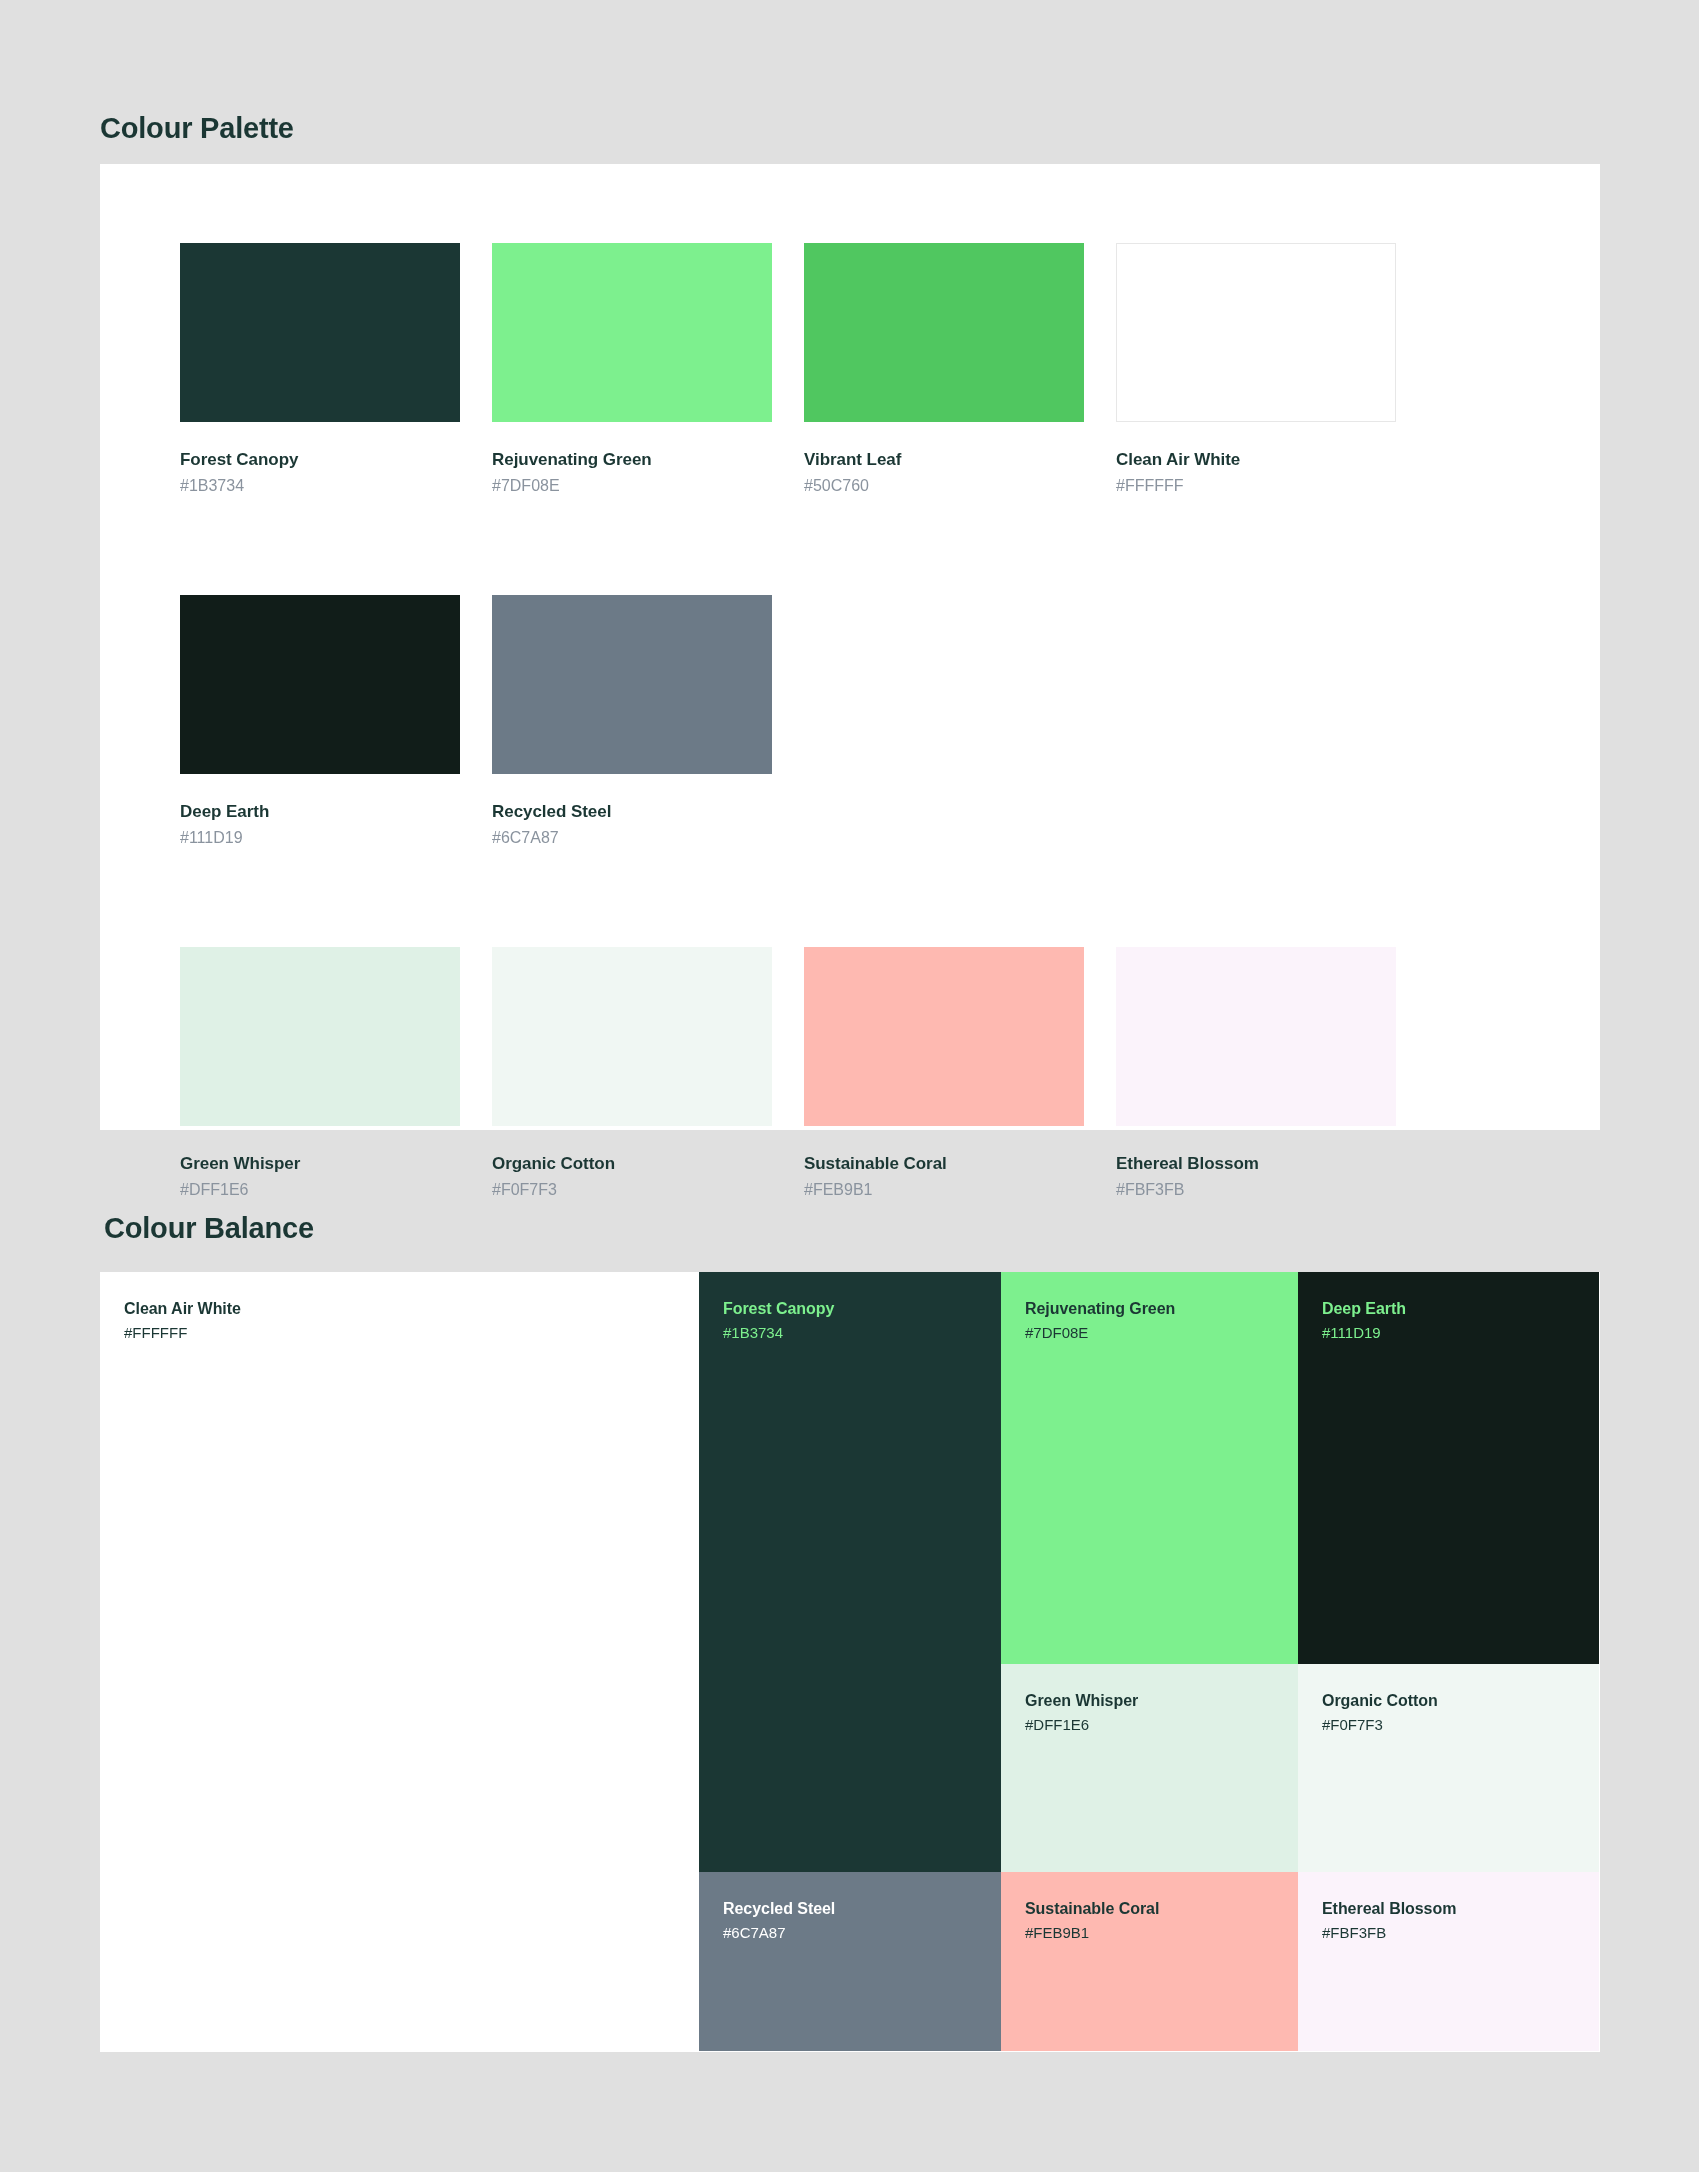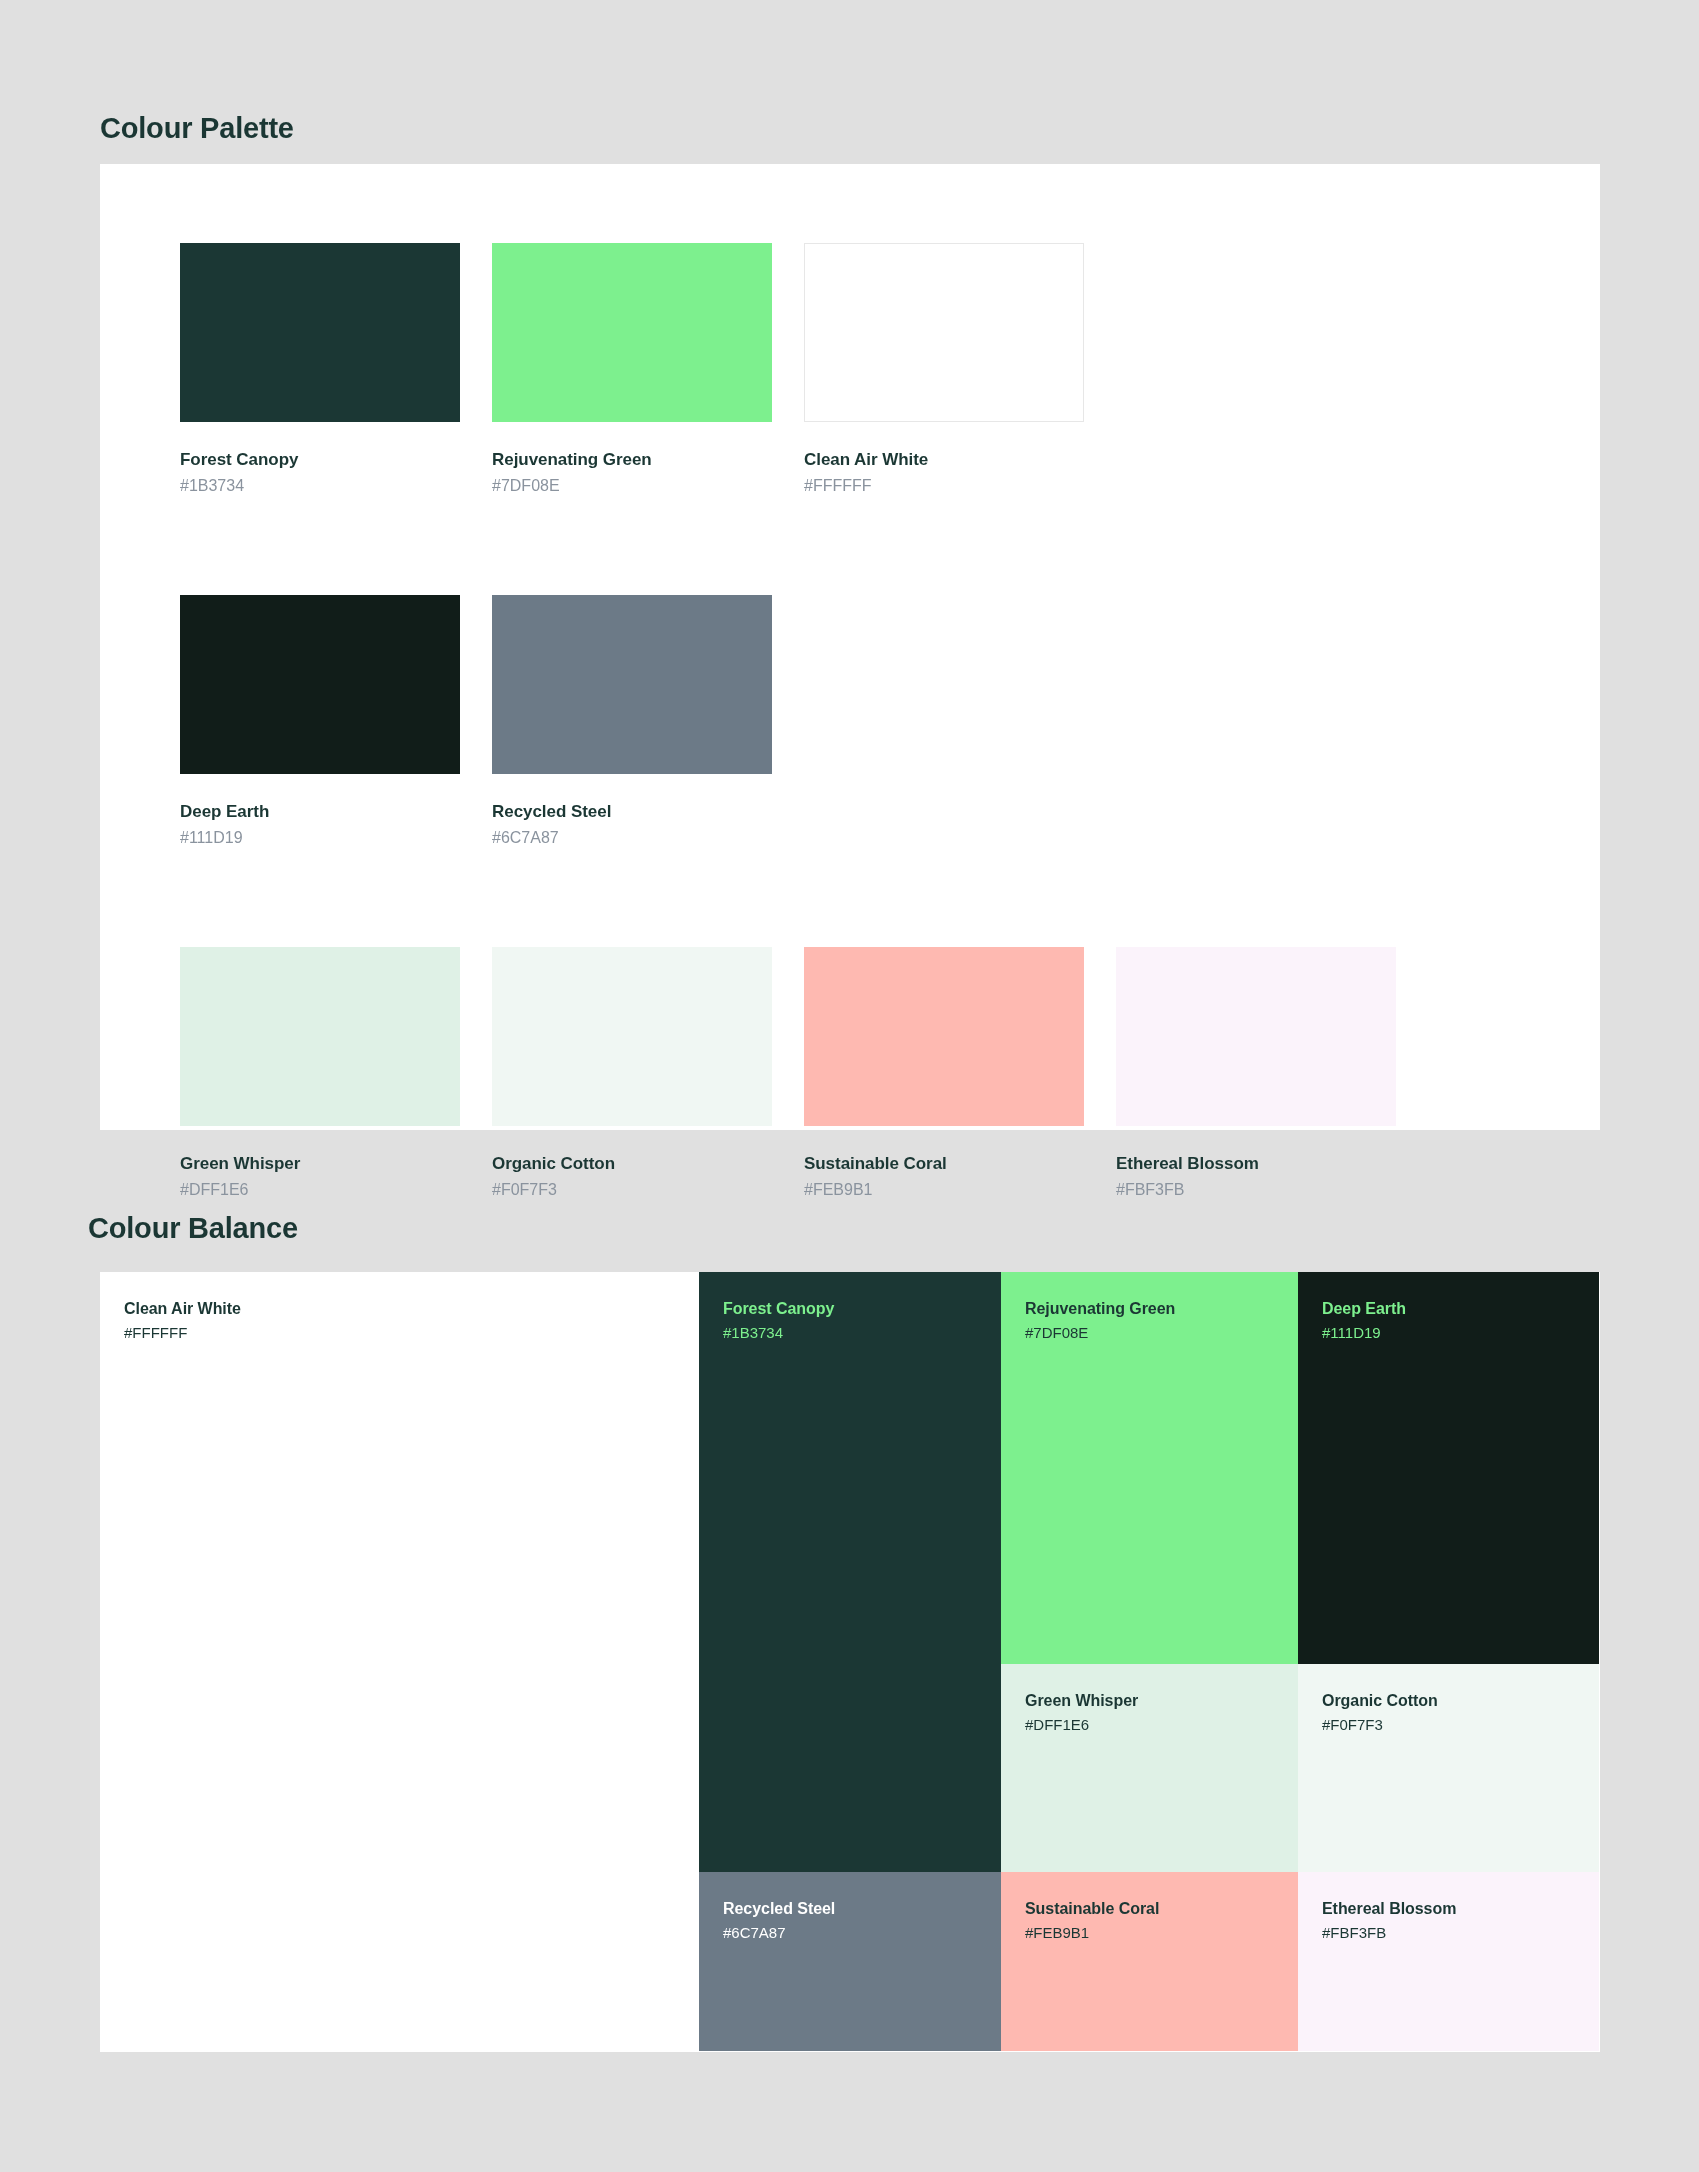--- a/index.html
+++ b/index.html
@@ -14,21 +14,21 @@
   
   .section-title{
     position:absolute;
     font-size:29px;
     font-weight:bold;
     color:#1B3734;
     letter-spacing:-0.2px;
     line-height:1;
   }
   #palette-title{left:100px;top:95px;}
-  #balance-title{left:88px;top:1195px;}
+  #balance-title{left:104px;top:1195px;}
 
   
   #palette-card{
     position:absolute;
     left:100px;top:164px;
     width:1500px;height:966px;
     background:#FFFFFF;
   }
   .swatch-grid{
     position:absolute;
@@ -105,20 +105,25 @@
             <div class="swatch-chip" style="background: rgb(27, 55, 52);"></div>
             <div class="swatch-name">Forest Canopy</div>
             <div class="swatch-hex">#1B3734</div>
           </div>
           <div class="swatch-cell">
             <div class="swatch-chip" style="background: rgb(125, 240, 142);"></div>
             <div class="swatch-name">Rejuvenating Green</div>
             <div class="swatch-hex">#7DF08E</div>
           </div>
           <div class="swatch-cell">
+            <div class="swatch-chip" style="background: rgb(80, 199, 96);"></div>
+            <div class="swatch-name">Vibrant Leaf</div>
+            <div class="swatch-hex">#50C760</div>
+          </div>
+          <div class="swatch-cell">
             <div class="swatch-chip bordered" style="background: rgb(255, 255, 255);"></div>
             <div class="swatch-name">Clean Air White</div>
             <div class="swatch-hex">#FFFFFF</div>
           </div>
         </div>
         <div class="swatch-row">
           <div class="swatch-cell">
             <div class="swatch-chip" style="background: rgb(17, 29, 25);"></div>
             <div class="swatch-name">Deep Earth</div>
             <div class="swatch-hex">#111D19</div>

